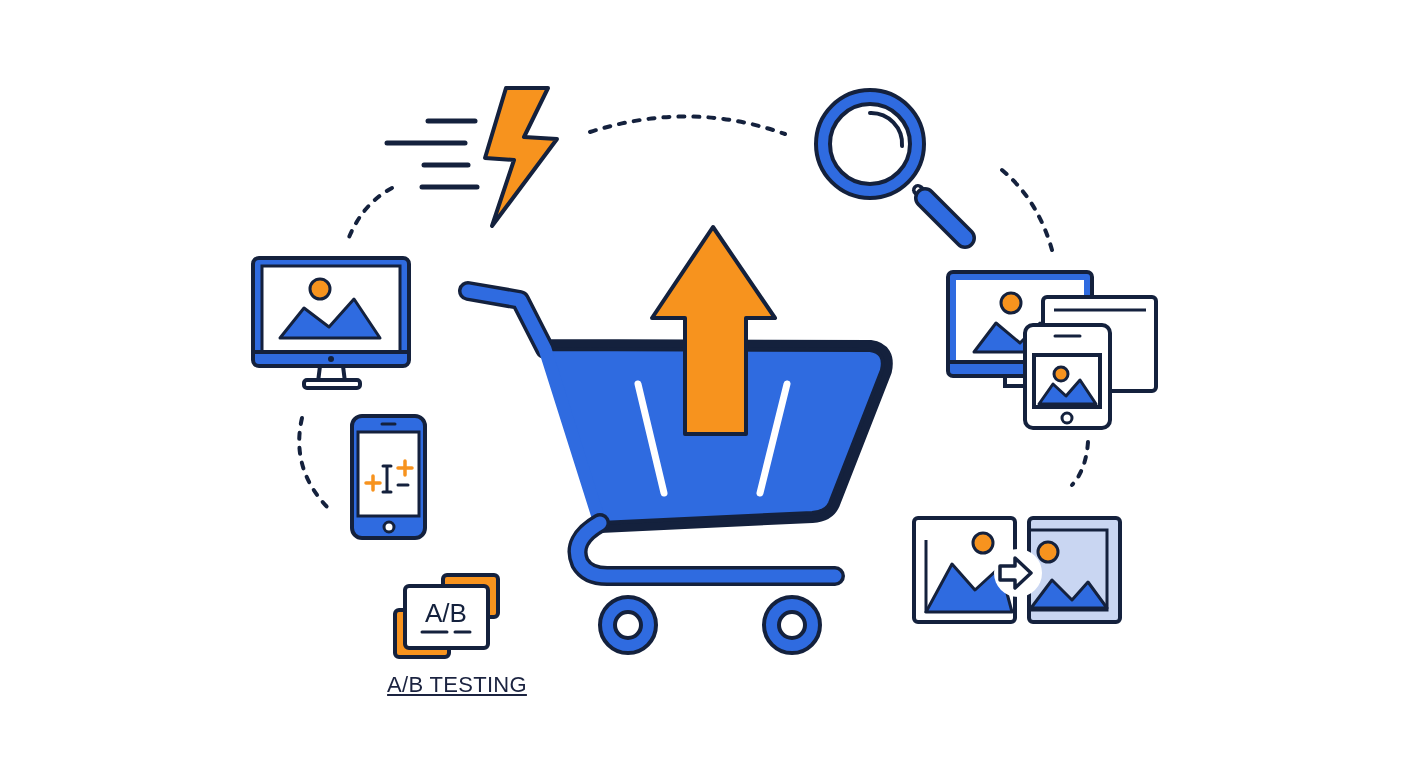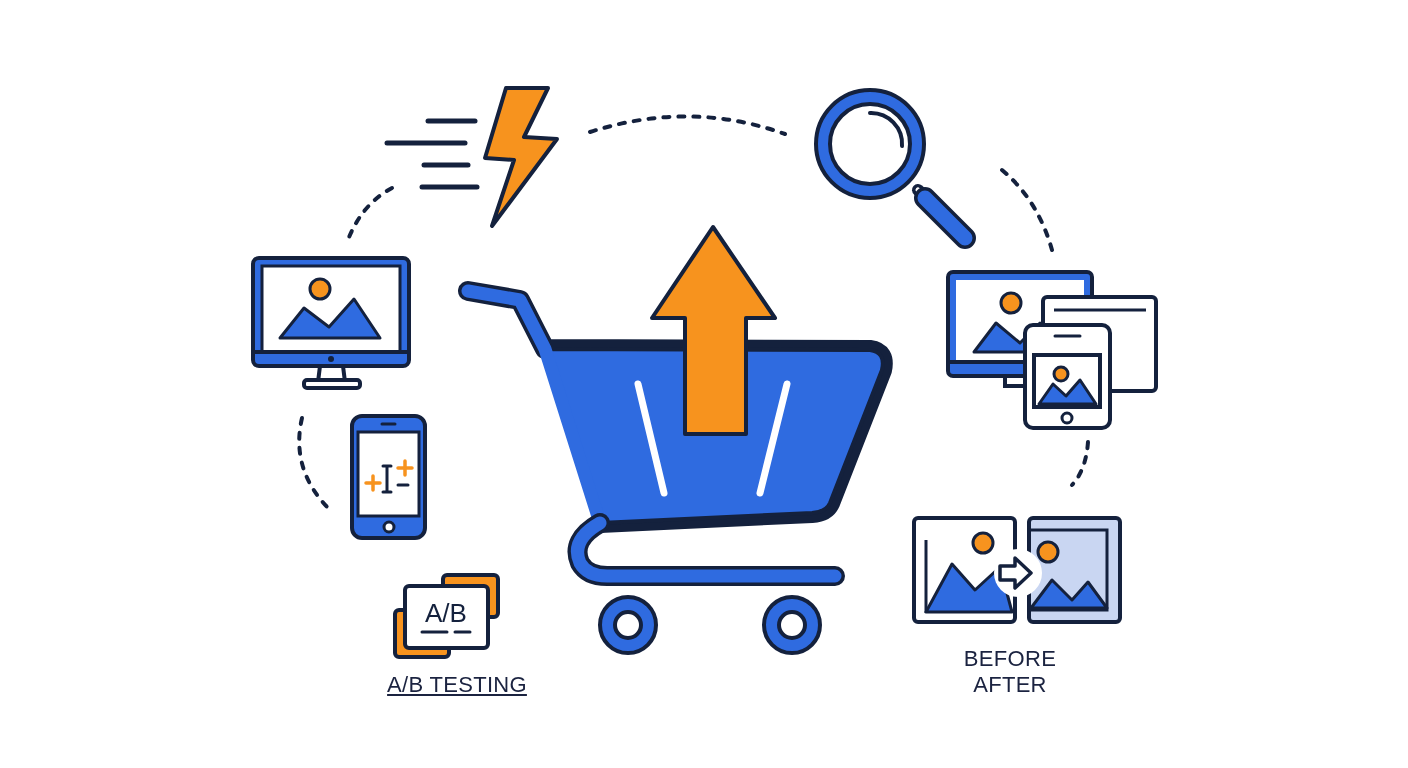--- a/index.html
+++ b/index.html
@@ -125,17 +125,13 @@
     </g>
     <circle cx="628" cy="625" r="28" fill="#2F6BE0" stroke="#14213D" stroke-width="4"></circle>
     <circle cx="628" cy="625" r="13" fill="#ffffff" stroke="#14213D" stroke-width="4"></circle>
     <circle cx="792" cy="625" r="28" fill="#2F6BE0" stroke="#14213D" stroke-width="4"></circle>
     <circle cx="792" cy="625" r="13" fill="#ffffff" stroke="#14213D" stroke-width="4"></circle>
     <path d="M713 227 L775 318 L746 318 L746 434 L685 434 L685 318 L652 318 Z" fill="#F7931E" stroke="#14213D" stroke-width="4" stroke-linejoin="round"></path>
   </g>
 </svg>
 
 <div class="label lbl-ab">A/B TESTING</div>
-<div class="label lbl-ba">
-  <div>BEFORE</div>
-  <div>AFTER</div>
-</div>
 </div>
 
 </body></html>

